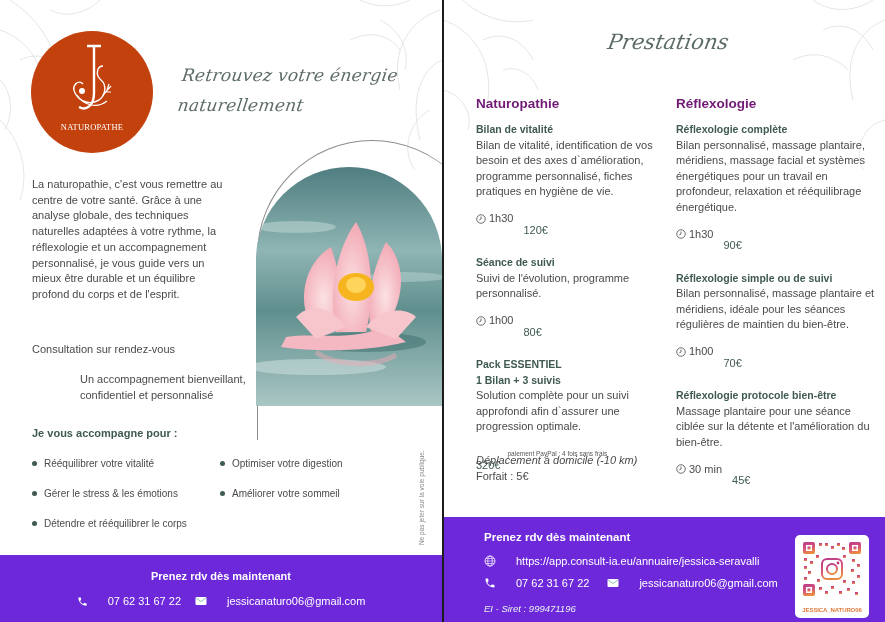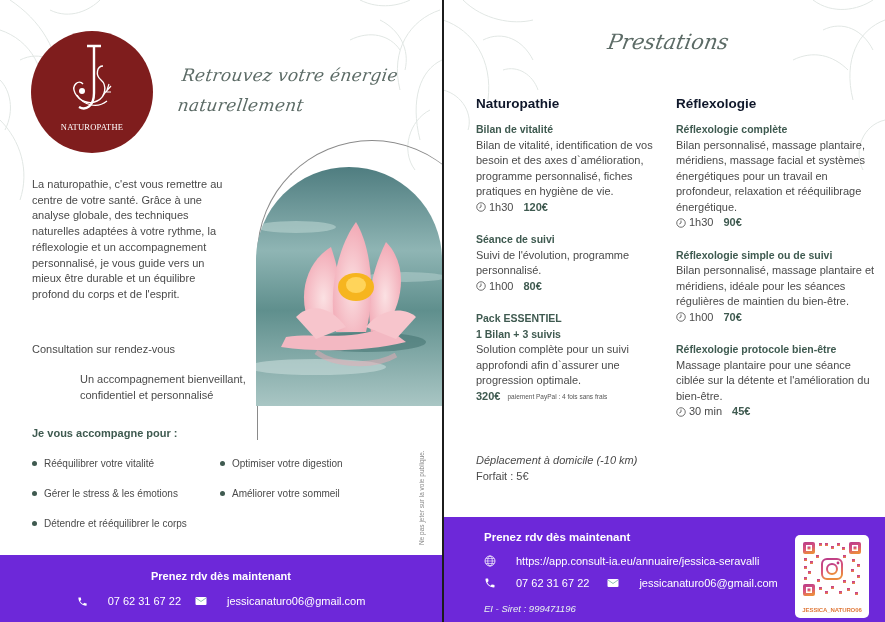--- a/index.html
+++ b/index.html
@@ -8,21 +8,21 @@
   .page { position: absolute; top: 0; height: 622px; background: #fff; overflow: hidden; }
   .page-left { left: 0; width: 442px; }
   .page-right { left: 443px; width: 442px; }
   .divider { position: absolute; left: 442px; top: 0; width: 1.5px; height: 622px; background: #1c1c1c; z-index: 5; }
 
   
   .floral { position: absolute; pointer-events: none; opacity: 0.55; }
   .floral path { fill: none; stroke: #c9d3ce; stroke-width: 1; }
 
   
-  .logo { position: absolute; left: 31px; top: 31px; width: 122px; height: 122px; border-radius: 50%; background: #7f1d1d; }
+  .logo { position: absolute; left: 31px; top: 31px; width: 122px; height: 122px; border-radius: 50%; background: #c2410c; }
   .logo svg { position: absolute; left: 0; top: 0; }
   .logo-caption { position: absolute; left: 0; width: 100%; top: 91px; text-align: center; font-family: "Liberation Serif", "DejaVu Serif", serif; font-size: 8.5px; color: #ffffff; letter-spacing: 0.2px; }
 
   .script { font-family: "DejaVu Serif", "Liberation Serif", serif; font-style: italic; color: #5c6b66; font-weight: normal; }
   .tagline { position: absolute; left: 180px; top: 60px; font-size: 17px; line-height: 30px; transform: skewX(-8deg); letter-spacing: 0.3px; }
 
   .arch-outline { position: absolute; left: 257px; top: 140px; width: 230px; height: 300px; border: 1px solid #8a8a8a; border-bottom: none; border-right: none; border-radius: 115px 115px 0 0; }
   .arch-photo { position: absolute; left: 256px; top: 167px; width: 186px; height: 239px; border-radius: 93px 93px 0 0; overflow: hidden; }
 
   .intro { position: absolute; left: 32px; top: 177px; width: 200px; font-size: 11px; line-height: 15.7px; color: #4a4a4a; }
@@ -49,27 +49,27 @@
   .footer-right .f-contacts { position: absolute; left: 41px; top: 60px; display: flex; gap: 18px; font-size: 11px; }
   .footer-right .f-siret { position: absolute; left: 41px; top: 86px; font-size: 9.5px; font-style: italic; color: #e8f3ef; }
   .qr { position: absolute; left: 352px; top: 18px; width: 74px; height: 83px; background: #fff; border-radius: 5px; }
   .qr-caption { position: absolute; bottom: 5px; width: 100%; text-align: center; font-size: 6px; font-weight: bold; color: #e07a3b; letter-spacing: -0.1px; }
 
   
   .prestations-title { position: absolute; left: 165px; top: 30px; font-size: 21px; transform: skewX(-10deg); }
   .col { position: absolute; top: 96px; width: 185px; }
   .col-left { left: 33px; }
   .col-right { left: 233px; width: 200px; }
-  .col-title { font-size: 13.5px; font-weight: bold; color: #0f172a; margin-bottom: 11px; }
+  .col-title { font-size: 13.5px; font-weight: bold; color: #701a75; margin-bottom: 11px; }
   .service { margin-bottom: 17px; }
   .service-name { font-size: 10.5px; font-weight: bold; color: #3f5a50; line-height: 15.5px; }
   .service-desc { font-size: 11px; color: #4a4a4a; line-height: 15.5px; }
   .service-meta { font-size: 11px; color: #4a4a4a; line-height: 15.5px; display: flex; align-items: center; }
   .service-meta .dur { margin-left: 3px; margin-right: 10px; }
-  .service-meta .price { font-weight: bold; color: #3f5a50; }
+  .service-meta .price { font-weight: normal; color: #3f5a50; margin-top: 23px; }
   .service-meta .pay-note { font-size: 6.5px; margin-left: 7px; color: #555; }
   .travel { position: absolute; left: 33px; top: 452px; }
   .travel-line { font-size: 11px; font-style: italic; color: #4a4a4a; line-height: 16px; }
   .travel-fee { font-size: 11px; color: #4a4a4a; line-height: 16px; }
 </style>
 </head>
 <body>
 
 <div class="page page-left">
 

